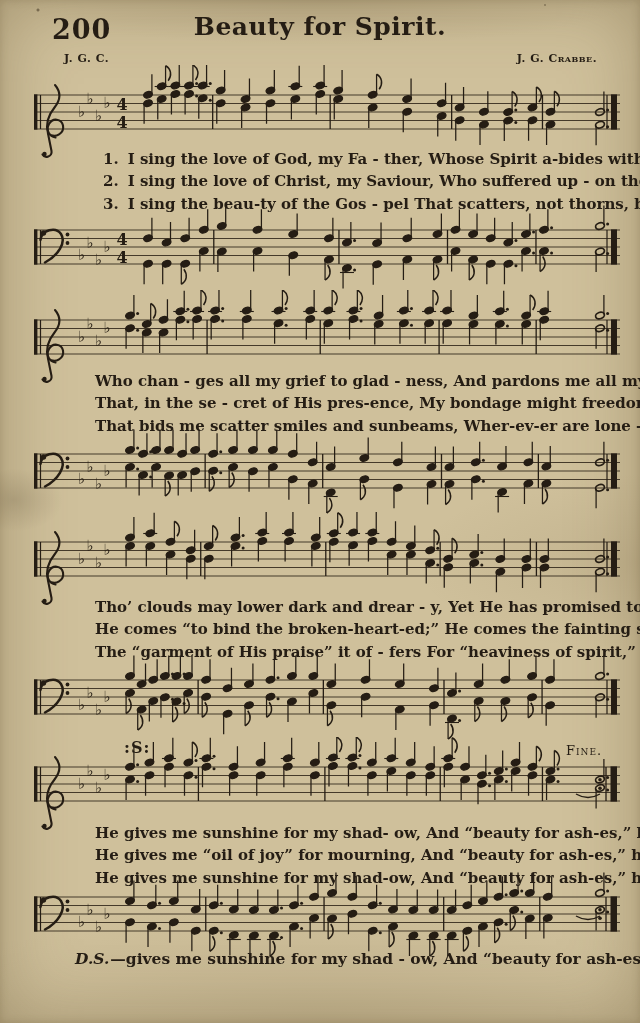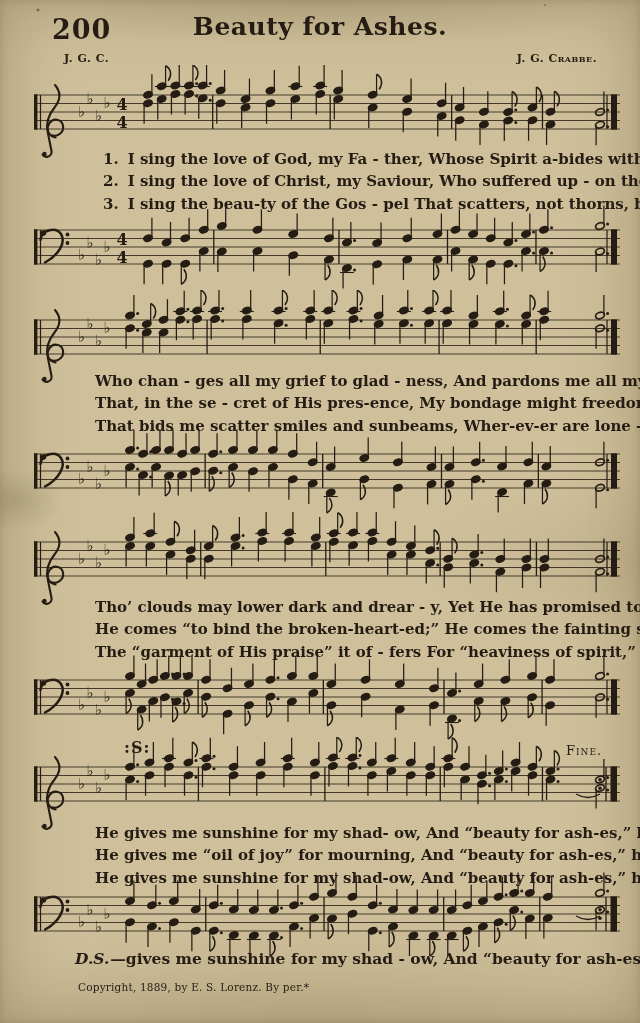--- a/index.html
+++ b/index.html
@@ -42,21 +42,21 @@
   .dsline{position:absolute;left:75px;top:949px;font-size:15.5px;font-weight:bold;white-space:nowrap;}
   .dsline .ds{font-style:italic;font-weight:bold;margin-right:1px;}
   .copyright{position:absolute;left:78px;top:981px;font-size:10.5px;letter-spacing:.2px;}
 </style>
 </head>
 <body>
 
 <div class="page">
 
   <div class="hymn-number">200</div>
-  <h1 class="title">Beauty for Ashes.</h1>
+  <h1 class="title">Beauty for Spirit.</h1>
   <div class="attrib left">J. G. C.</div>
   <div class="attrib right">J. G. Crabbe.</div>
 
   <svg class="system" id="sys0" viewBox="0 0 590 100" style="top:65px">
       <line x1="0" y1="30" x2="586" y2="30" stroke="#453a2a" stroke-width="1.15"></line>
       <line x1="0" y1="38.5" x2="586" y2="38.5" stroke="#453a2a" stroke-width="1.15"></line>
       <line x1="0" y1="47" x2="586" y2="47" stroke="#453a2a" stroke-width="1.15"></line>
       <line x1="0" y1="55.5" x2="586" y2="55.5" stroke="#453a2a" stroke-width="1.15"></line>
       <line x1="0" y1="64" x2="586" y2="64" stroke="#453a2a" stroke-width="1.15"></line>
       <rect x="0" y="29.4" width="3.4" height="35.2" fill="#251d14"></rect>
@@ -1149,15 +1149,14 @@
       <circle cx="566" cy="51.25" r="1.8" fill="#251d14"></circle>
       <line x1="572" y1="30" x2="572" y2="64" stroke="#251d14" stroke-width="1.3"></line>
       <rect x="576.5" y="29.4" width="6.5" height="35.2" fill="#251d14"></rect>
       <path d="M542 49 Q 554 56 566 49" stroke="#251d14" stroke-width="1.4" fill="none"></path>
     </svg>
 
   <div class="dsline">
     <span class="ds">D.S.</span><span>—gives me sunshine for my shad - ow, And “beauty for ash-es,” here.</span>
   </div>
 
-  <div class="copyright">Copyright, 1889, by E. S. Lorenz.   By per.*</div>
 
 </div>
 
 </body></html>

